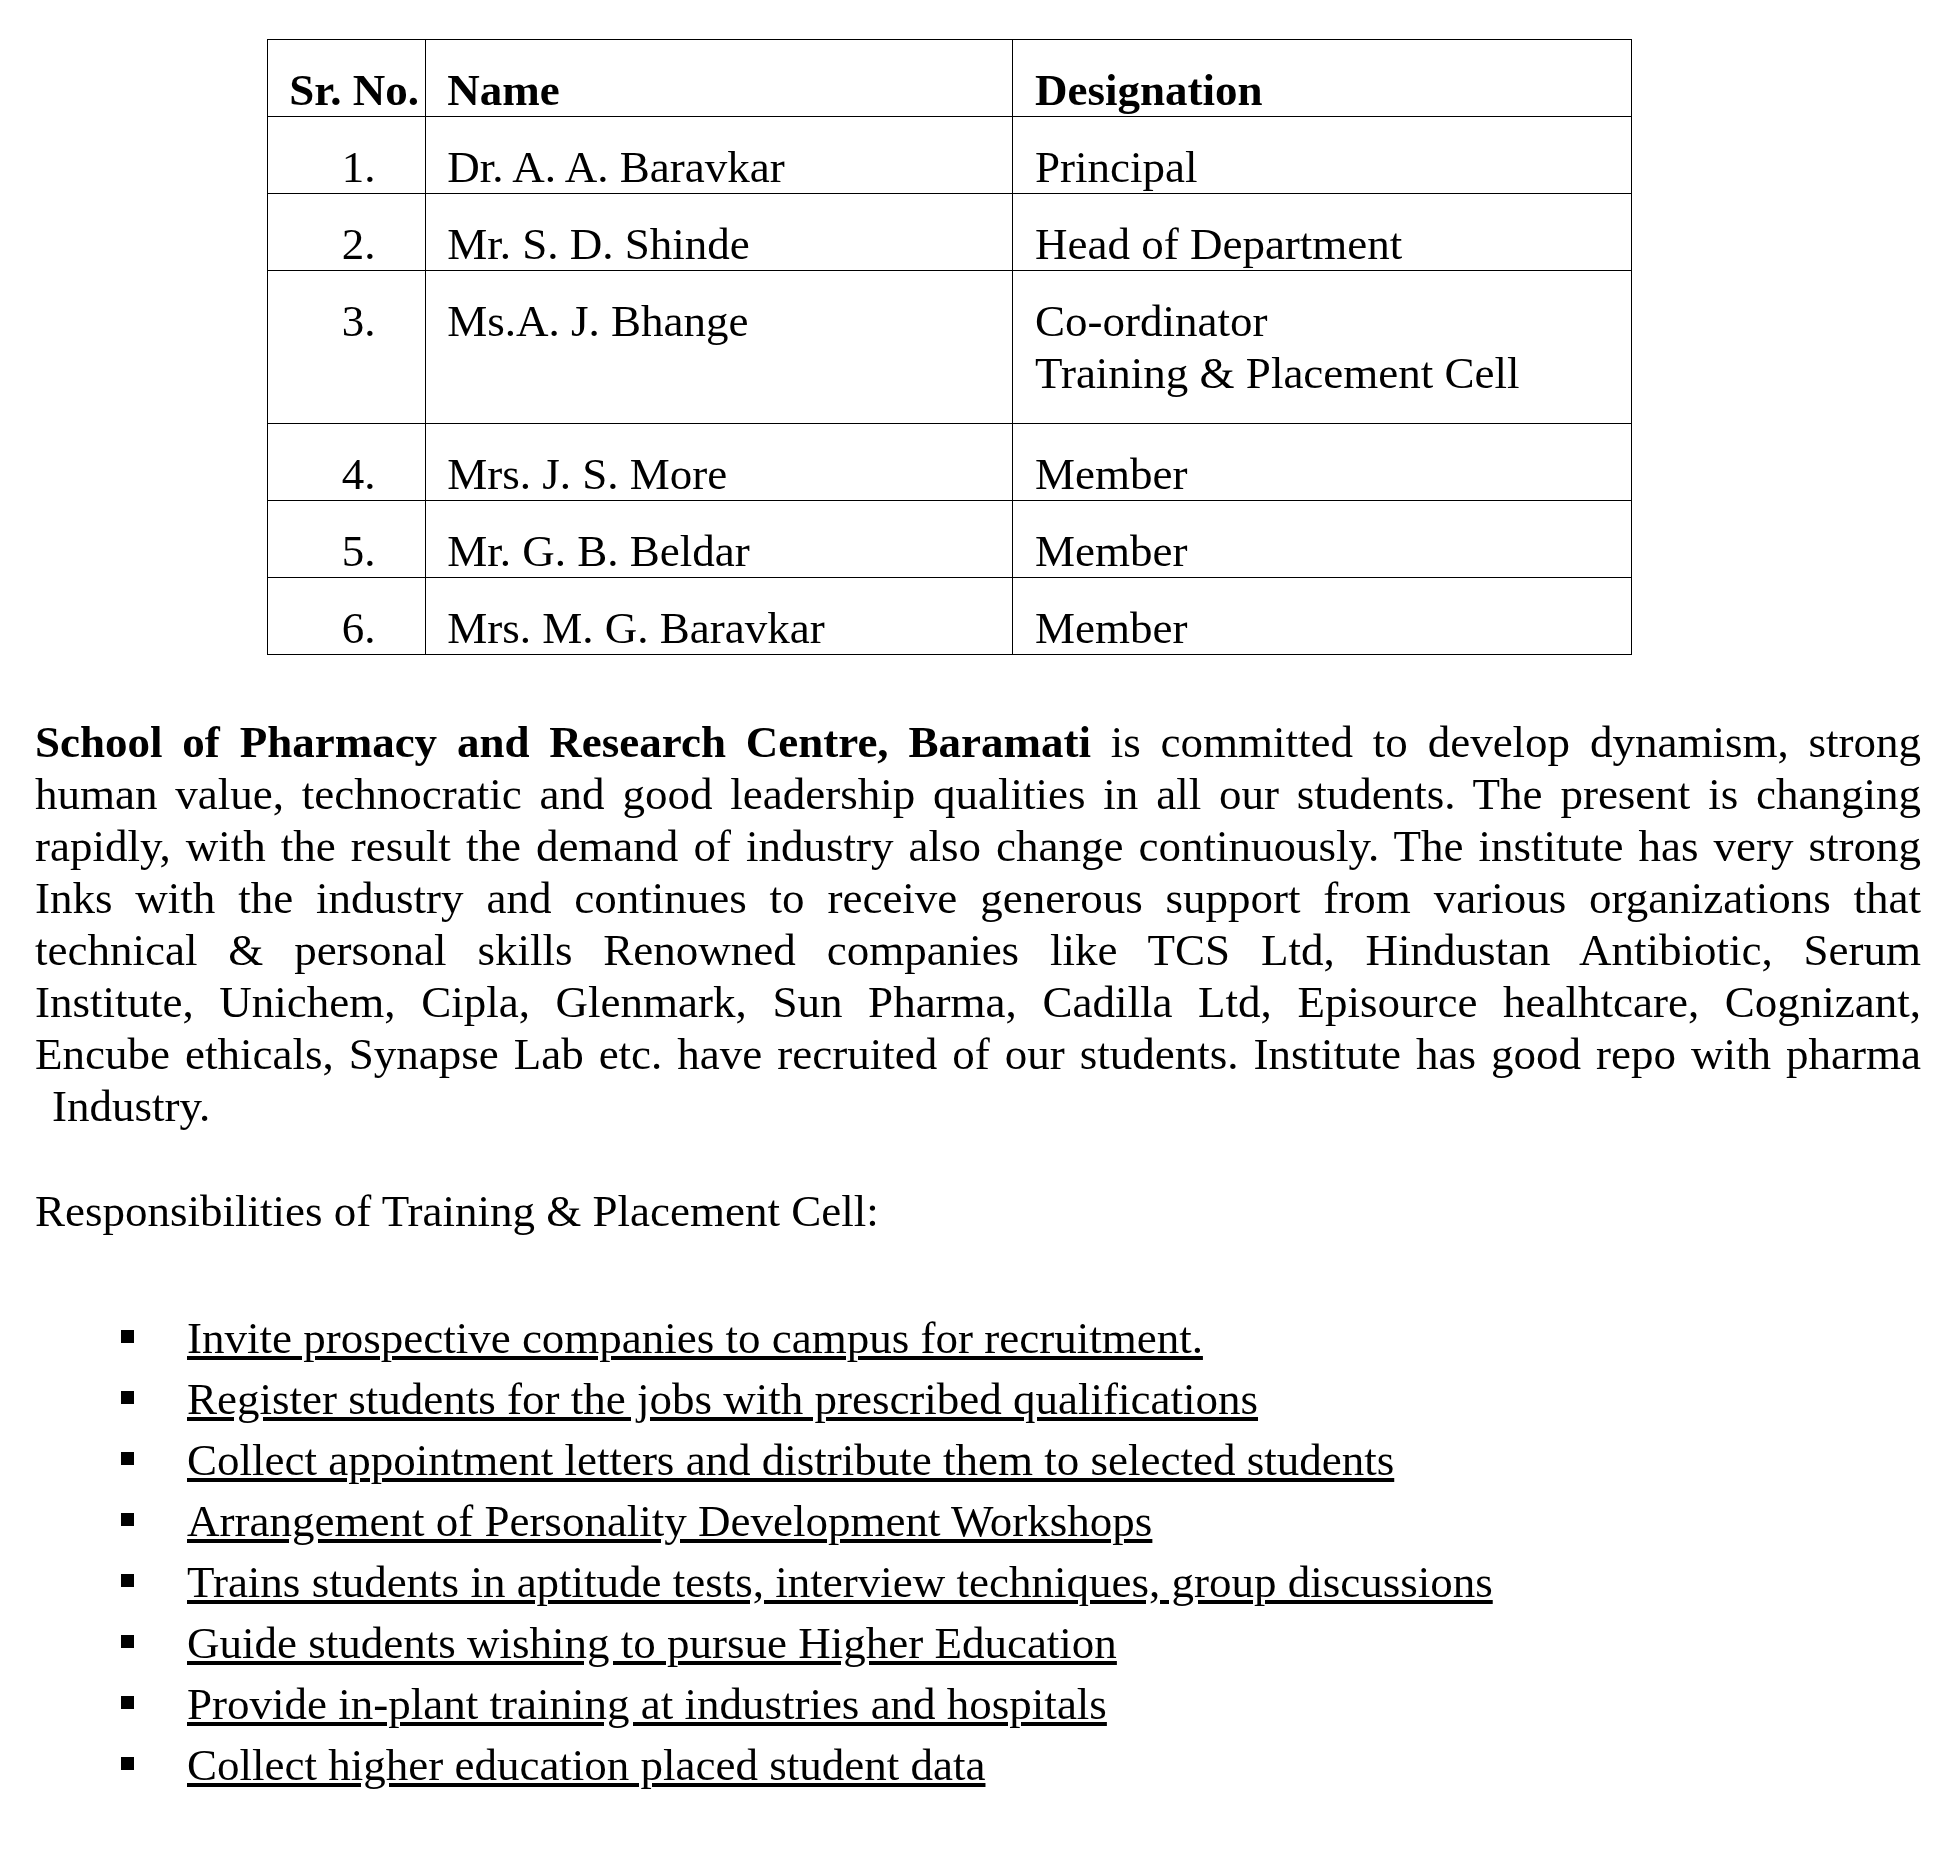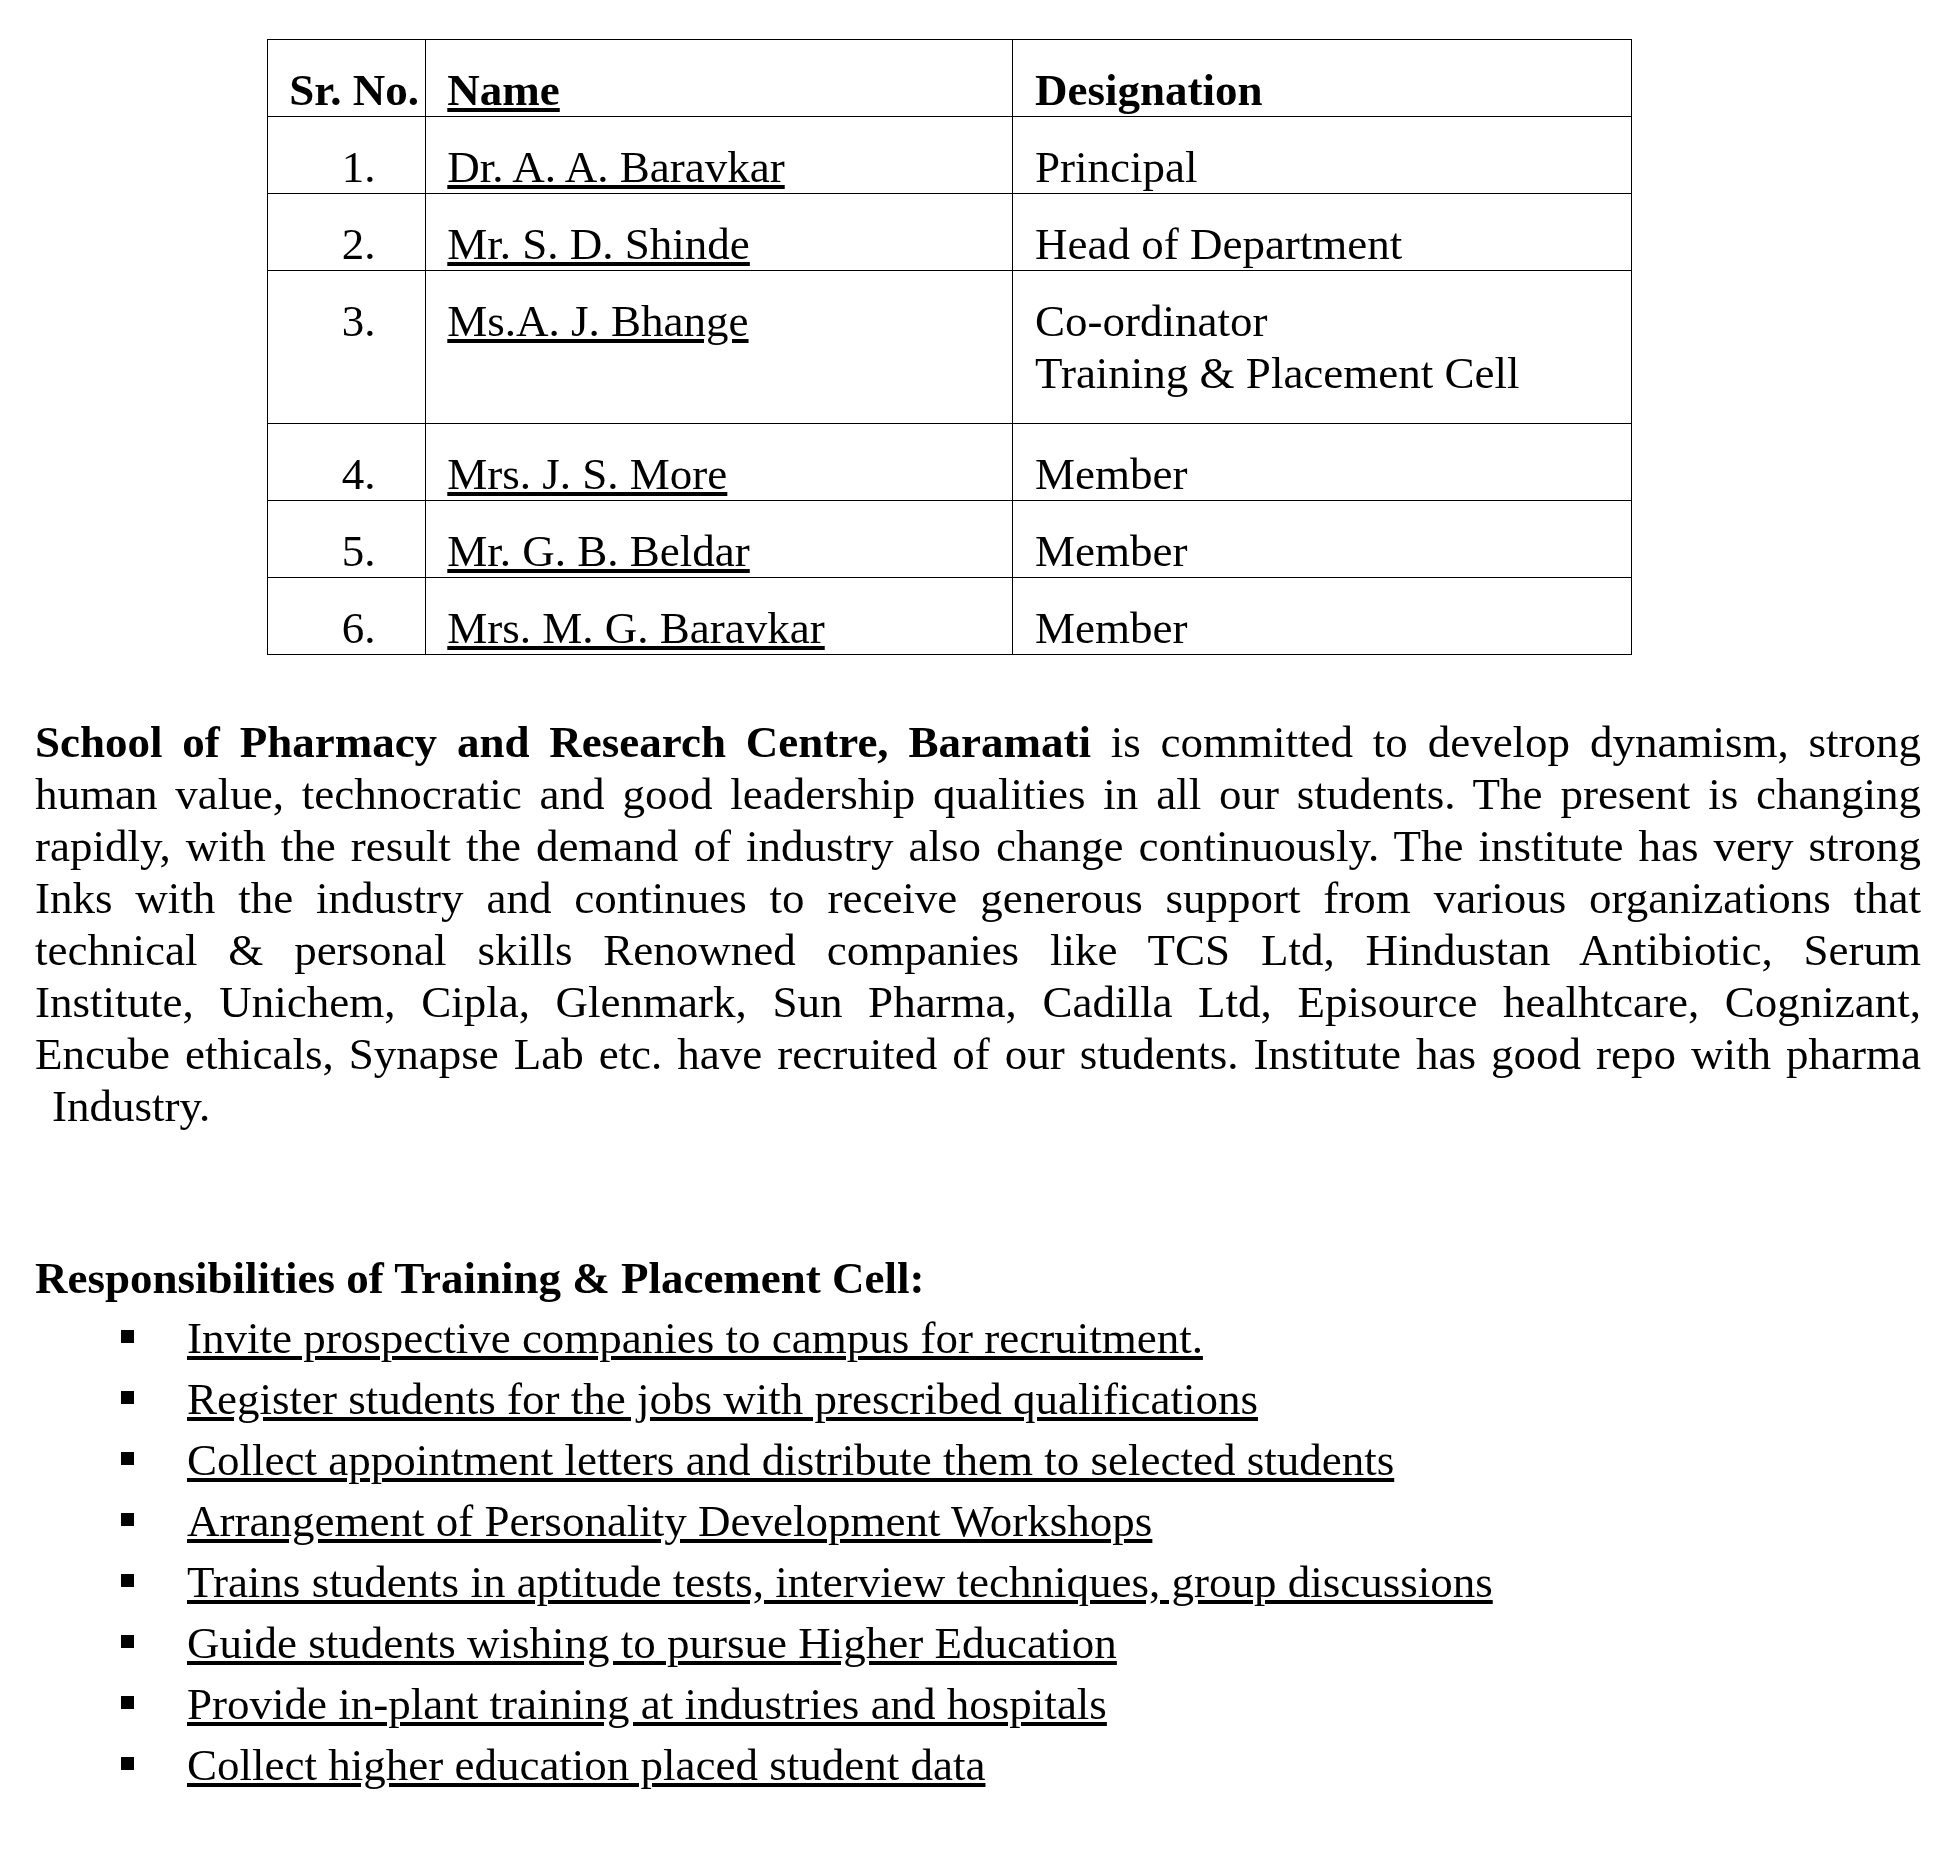--- a/index.html
+++ b/index.html
@@ -7,33 +7,33 @@
          font-family:"Liberation Serif", "DejaVu Serif", serif; color:#000; font-size:45px; }
   .committee-table { position:absolute; left:267px; top:39px; border-collapse:collapse; table-layout:fixed; width:1365px; }
   .committee-table td, .committee-table th { border:1.6px solid #000; padding:0; vertical-align:top; line-height:52px; font-weight:normal; text-align:left; }
   .committee-table th { font-weight:bold; }
   .col-sr { width:158px; }
   .col-name { width:587px; }
   .col-des { width:619px; }
   .cell-inner { padding-top:24px; }
   .sr-inner { text-align:center; padding-left:24px; }
   .sr-head { padding-left:21.3px; text-align:left; }
-  .name-inner { padding-left:21.3px;text-decoration:underline; }
+  .name-inner { padding-left:21.3px; }
   .des-inner { padding-left:22px; }
   .des-line2 { }
   .h98 { height:76px; }
   .h97 { height:75px; }
   .h194 { height:152px; }
   .intro { position:absolute; left:35px; top:716px; width:1886px; line-height:52px; }
   .intro .line { display:block; text-align:justify; text-align-last:justify; white-space:nowrap; height:52px; }
   .intro .line.last { text-align-last:left;margin-left:17px; }
   .intro .line span.justify-wrap { display:block; white-space:normal; text-align:justify; text-align-last:justify; }
   .intro .line.last span.justify-wrap { text-align-last:left; }
   b { font-weight:bold; }
-  .resp-heading { position:absolute; left:35px; top:1252px; line-height:52px; font-weight:bold; }
+  .resp-heading { position:absolute; left:35px; top:1185px; line-height:52px; font-weight:normal; }
   .resp-list { position:absolute; left:6px; top:1300px; margin:8px; padding:0; list-style:none;text-decoration:underline; }
   .resp-item { position:relative; height:61px; line-height:61px; padding-left:173px; white-space:nowrap; }
   .bullet { position:absolute; left:107px; top:22px; width:13.4px; height:13.4px; background:#000; }
 </style>
 </head>
 <body>
 
 <table class="committee-table">
   <colgroup>
       <col class="col-sr">

